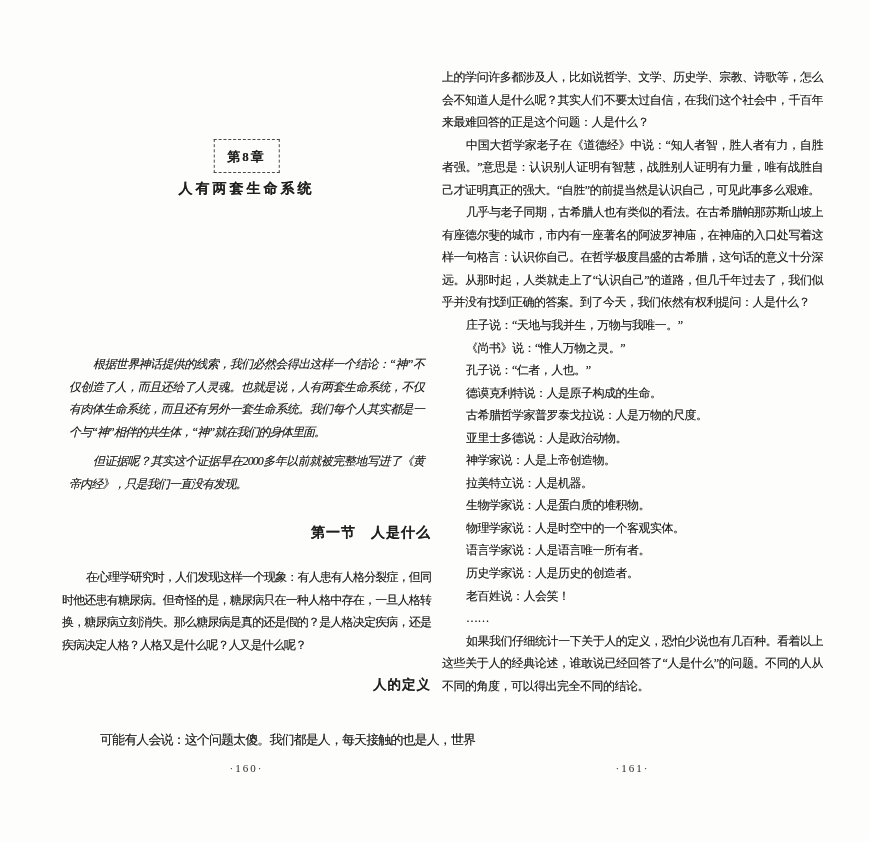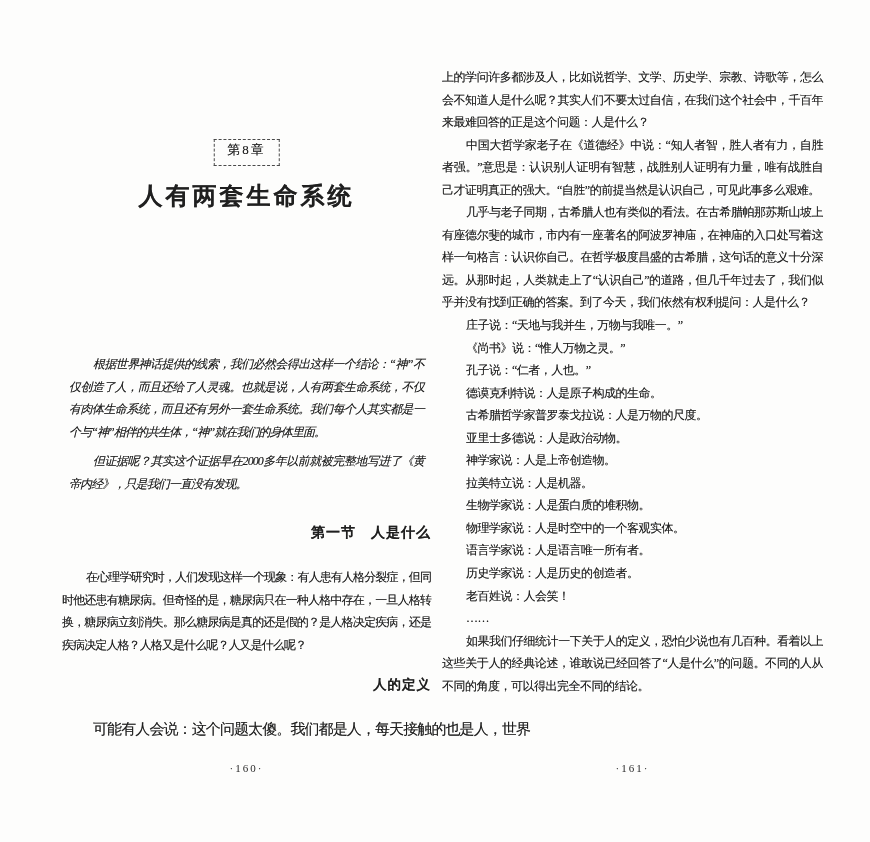--- a/index.html
+++ b/index.html
@@ -30,33 +30,33 @@
     text-shadow: 0 0 0.5px rgba(40,40,40,0.55);
   }
 
   
   .chapter-badge {
     position: absolute;
     top: 139px;
     left: 50%;
     transform: translateX(-50%);
     border: 1px dashed #4a4a4a;
-    padding: 1px 13px 6px;
+    padding: 8px 13px 6px;
     font-size: 13px;
-    font-weight: normal;
+    font-weight: bold;
     letter-spacing: 2px;
     white-space: nowrap;
     text-shadow: 0 0 0.5px rgba(40,40,40,0.55);
   }
   .chapter-title {
     position: absolute;
     top: 180px;
     width: 100%;
     text-align: center;
-    font-size: 24px;
+    font-size: 14px;
     font-weight: bold;
     letter-spacing: 3px;
     text-shadow: 0 0 0.6px rgba(30,30,30,0.7);
   }
   .intro-block {
     position: absolute;
     top: 346px;
     width: 100%;
     font-style: italic;
     font-size: 12px;
@@ -92,22 +92,22 @@
     text-align: right;
     font-size: 13.5px;
     font-weight: bold;
     letter-spacing: 1px;
     text-shadow: 0 0 0.5px rgba(40,40,40,0.55);
   }
   .cont-para {
     position: absolute;
     top: 719px;
     width: 100%;
-    margin: 1px;
-    font-size: 15px;
+    margin: 12px;
+    font-size: 13px;
     letter-spacing: -0.9px;
     text-indent: 2em;
     white-space: nowrap;
   }
   .page-num {
     position: absolute;
     top: 762px;
     width: 100%;
     text-align: center;
     font-size: 11px;

